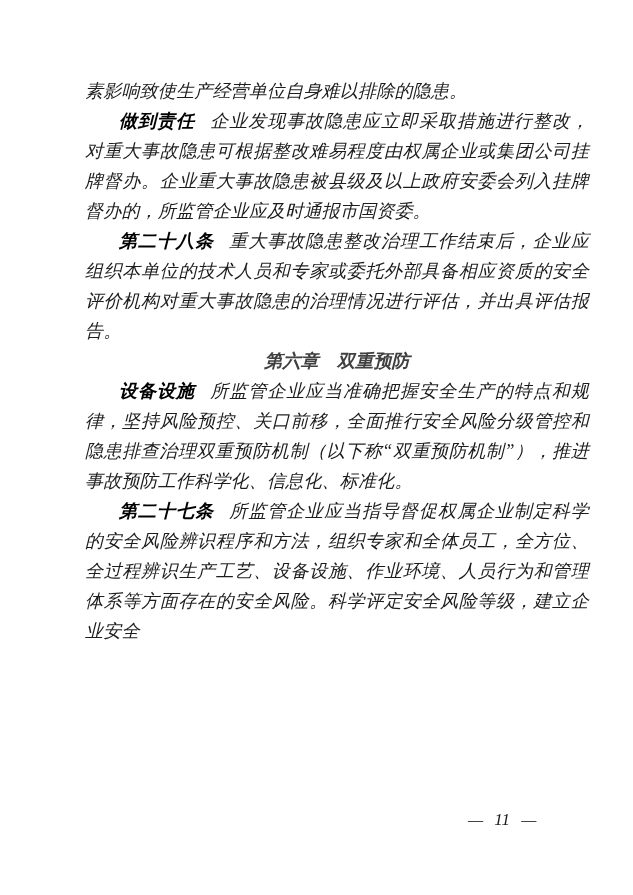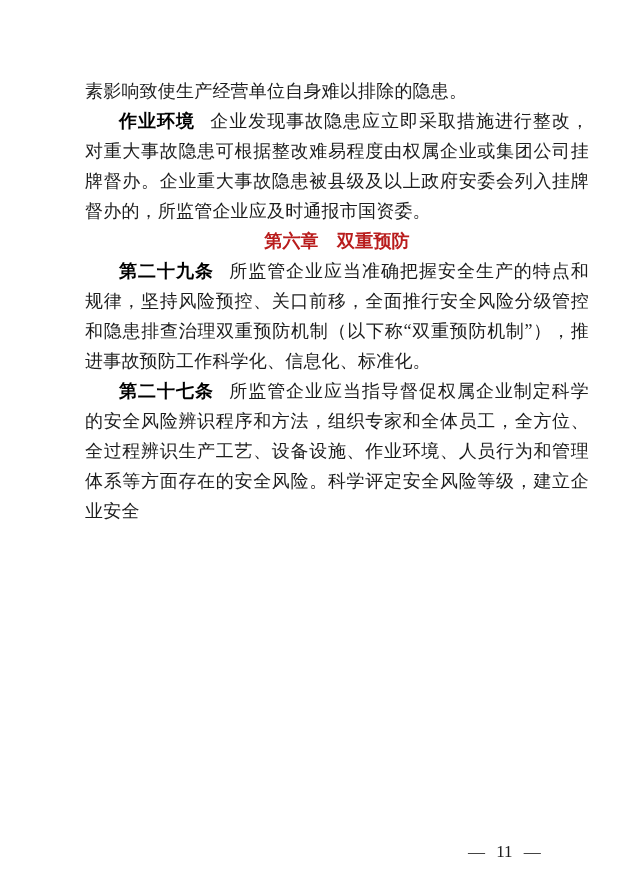--- a/index.html
+++ b/index.html
@@ -14,20 +14,21 @@
     overflow: hidden;
     font-family: "Liberation Serif", "DejaVu Serif", serif;
     color: #1c1c1c;
   }
   .page {
     position: absolute;
     left: 0; top: 0;
     width: 633px;
     height: 895px;
     background: #ffffff;
+    font-style: italic;
   }
   .doc-body {
     position: absolute;
     left: 85px;
     top: 76px;
     width: 504px;
     font-size: 18px;
     line-height: 30px;
   }
   p.para {
@@ -39,40 +40,41 @@
   p.para.indent {
     text-indent: 34px;
   }
   .article-num {
     font-weight: bold;
     color: #000000;
     margin-right: 0.85em;
   }
   p.para.chapter {
     font-weight: bold;
-    color: #b91c1c;
+    color: #404040;
     text-align: center;
     text-indent: 0;
   }
   .footer {
     position: absolute;
-    top: 840px;
+    top: 808px;
     left: 468px;
     font-size: 17px;
     line-height: 24px;
     color: #1c1c1c;
     word-spacing: 7px;
     white-space: pre;
   }
 </style>
 </head>
 <body>
 
 <div class="page">
   <div class="doc-body">
       <p class="para">素影响致使生产经营单位自身难以排除的隐患。</p>
-      <p class="para indent"><span class="article-num">作业环境</span>企业发现事故隐患应立即采取措施进行整改，对重大事故隐患可根据整改难易程度由权属企业或集团公司挂牌督办。企业重大事故隐患被县级及以上政府安委会列入挂牌督办的，所监管企业应及时通报市国资委。</p>
+      <p class="para indent"><span class="article-num">做到责任</span>企业发现事故隐患应立即采取措施进行整改，对重大事故隐患可根据整改难易程度由权属企业或集团公司挂牌督办。企业重大事故隐患被县级及以上政府安委会列入挂牌督办的，所监管企业应及时通报市国资委。</p>
+      <p class="para indent"><span class="article-num">第二十八条</span>重大事故隐患整改治理工作结束后，企业应组织本单位的技术人员和专家或委托外部具备相应资质的安全评价机构对重大事故隐患的治理情况进行评估，并出具评估报告。</p>
       <p class="para chapter">第六章　双重预防</p>
-      <p class="para indent"><span class="article-num">第二十九条</span>所监管企业应当准确把握安全生产的特点和规律，坚持风险预控、关口前移，全面推行安全风险分级管控和隐患排查治理双重预防机制（以下称“双重预防机制”），推进事故预防工作科学化、信息化、标准化。</p>
+      <p class="para indent"><span class="article-num">设备设施</span>所监管企业应当准确把握安全生产的特点和规律，坚持风险预控、关口前移，全面推行安全风险分级管控和隐患排查治理双重预防机制（以下称“双重预防机制”），推进事故预防工作科学化、信息化、标准化。</p>
       <p class="para indent"><span class="article-num">第二十七条</span>所监管企业应当指导督促权属企业制定科学的安全风险辨识程序和方法，组织专家和全体员工，全方位、全过程辨识生产工艺、设备设施、作业环境、人员行为和管理体系等方面存在的安全风险。科学评定安全风险等级，建立企业安全</p>
     </div>
   <div class="footer">— 11 —</div>
 </div>
 
 </body></html>

